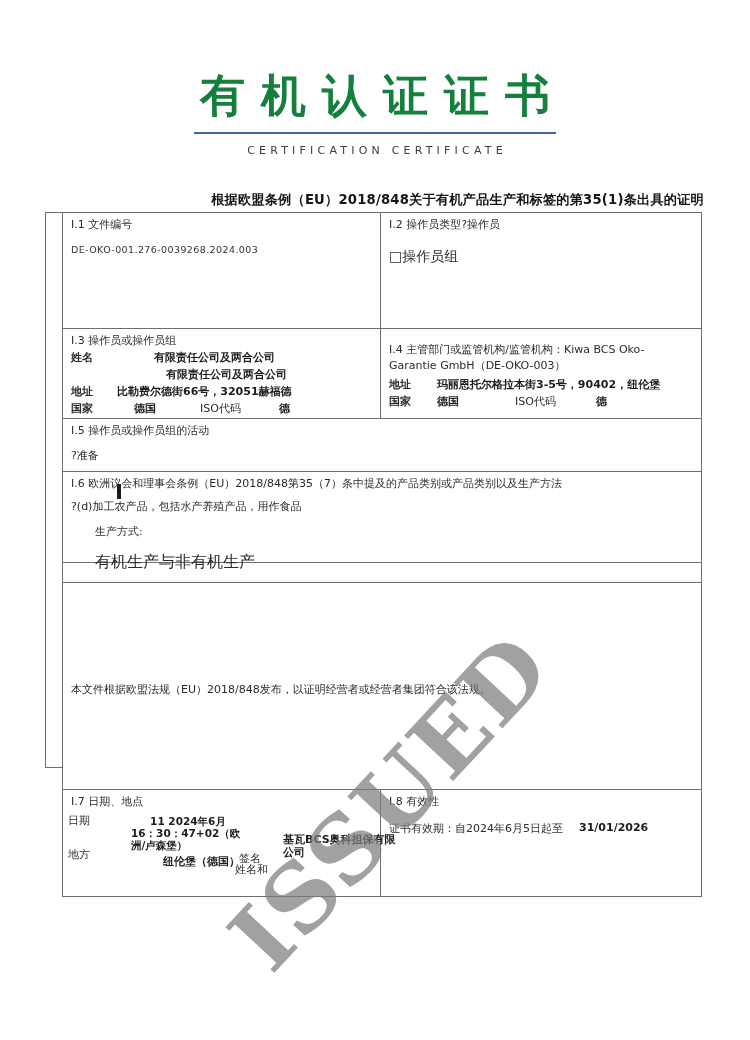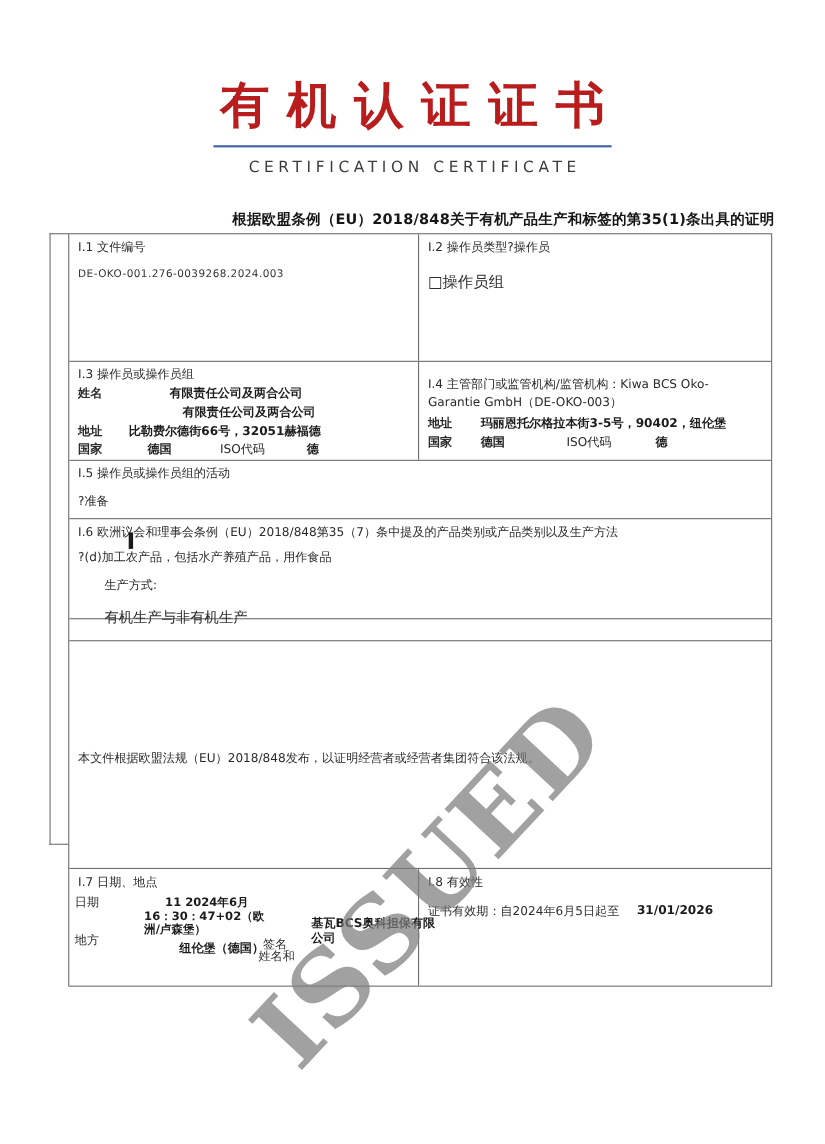--- a/index.html
+++ b/index.html
@@ -12,30 +12,30 @@
     overflow:hidden;
   }
   .page{position:absolute;left:0;top:0;width:750px;height:1040px;background:#fff;}
 
   
   .title-cn{
     position:absolute;top:66px;left:0;width:750px;
     text-align:center;
     font-size:45px;font-weight:bold;
     letter-spacing:16px;padding-left:16px;box-sizing:border-box;
-    color:#b91c1c;
+    color:#15803d;
   }
   .title-underline{
     position:absolute;top:132px;left:194px;width:362px;height:2px;
     background:#4466a9;
   }
   .title-en{
     position:absolute;top:144px;left:0;width:750px;
     text-align:center;
-    font-size:14px;font-weight:500;
+    font-size:11px;font-weight:500;
     letter-spacing:4.2px;padding-left:4px;box-sizing:border-box;
     color:#3c3c3c;
   }
   .intro{
     position:absolute;top:191px;right:46px;
     font-size:13.2px;font-weight:bold;color:#161616;
     letter-spacing:0.2px;
   }
 
   
@@ -83,21 +83,21 @@
   .i4-label{font-size:11px;line-height:16px;margin-top:8px;color:#2b2b2b;width:300px;}
   .i4-rows .flabel{width:48px;}
   .i4-rows .fvalue.addr{margin-left:0;}
   .i4-rows .iso-label{margin-left:56px;}
   .i4-rows .iso-val{margin-left:40px;}
 
   .i5-value{margin-top:11px;font-size:11px;color:#2b2b2b;}
 
   .i6-item{margin-top:9px;font-size:11px;color:#2b2b2b;}
   .i6-method{margin-top:10px;margin-left:24px;font-size:11px;color:#2b2b2b;}
-  .i6-method-val{margin-top:13px;margin-left:24px;font-size:13px;color:#2b2b2b;}
+  .i6-method-val{margin-top:13px;margin-left:24px;font-size:16px;color:#2b2b2b;}
   .scan-artifact{
     position:absolute;left:117px;top:484px;width:4px;height:15px;
     background:#1a1a1a;
   }
 
   .statement-cell{padding:0 8px;}
   .statement{padding-top:99px;font-size:11px;color:#2b2b2b;}
 
   
   .i7-label{position:absolute;left:8px;top:5px;}

